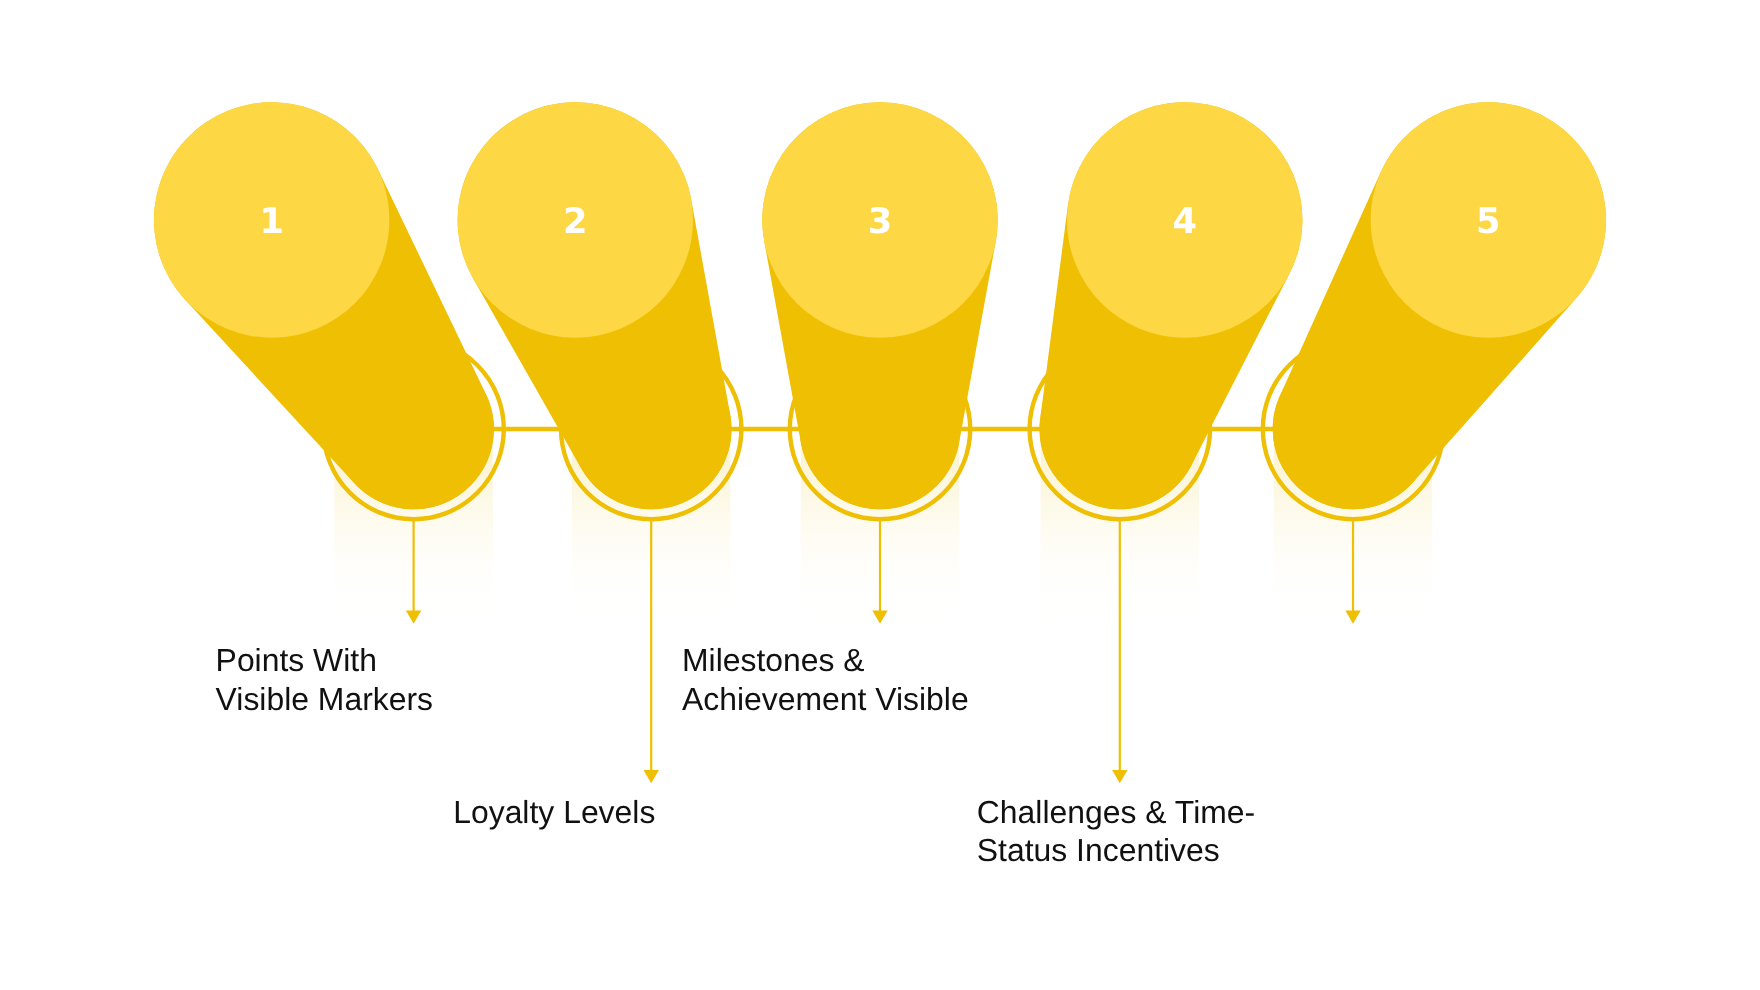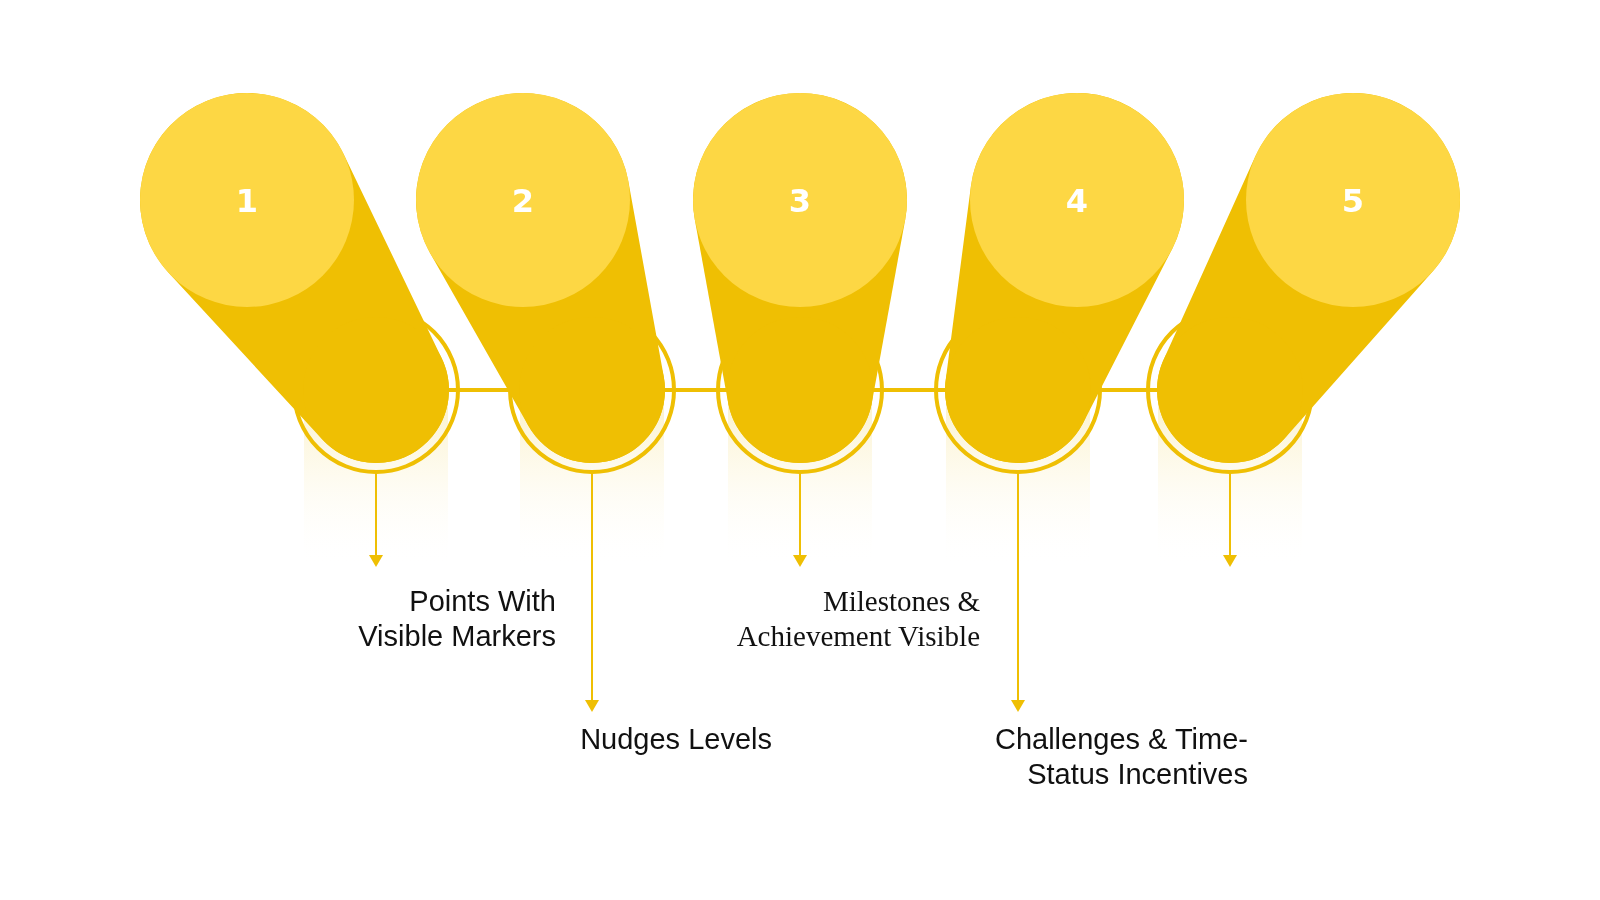--- a/index.html
+++ b/index.html
@@ -2,21 +2,21 @@
 <html><head>
 <meta charset="utf-8">
 <style>
   html, body { margin: 0; padding: 0; background: #ffffff; }
   body { width: 1600px; height: 900px; position: relative; overflow: hidden; font-family: "Liberation Sans", "DejaVu Sans", sans-serif; }
   #stage { position: absolute; left: 0; top: 0; width: 1600px; height: 900px; }
   .label {
     position: absolute;
     width: 360px;
     margin-left: -180px;
-    text-align: right;
+    text-align: left;
     font-size: 29px;
     line-height: 35px;
     color: #111111;
     font-family: "Liberation Sans", "DejaVu Sans", sans-serif;
   }
   .label span { display: block; }
   .num { font-family: "DejaVu Sans", sans-serif; font-weight: bold; font-size: 32px; fill: #ffffff; }
 </style>
 </head>
 <body>
@@ -98,23 +98,23 @@
           <text x="1353" y="212" text-anchor="middle" class="num" fill="#FFFFFF">5</text>
         </g>
       </g>
   </svg>
 
   <div class="label" style="left:376px; top:584px;">
     <span>Points With</span>
     <span>Visible Markers</span>
   </div>
   <div class="label" style="left:592px; top:722px;">
-    <span>Nudges Levels</span>
+    <span>Loyalty Levels</span>
   </div>
-  <div class="label" style="left:800px; top:584px;font-family:Liberation Serif, serif;">
+  <div class="label" style="left:800px; top:584px;">
     <span>Milestones &amp;</span>
     <span>Achievement Visible</span>
   </div>
   <div class="label" style="left:1068px; top:722px;">
     <span>Challenges &amp; Time-</span>
     <span>Status Incentives</span>
   </div>
 </div>
 
 </body></html>

